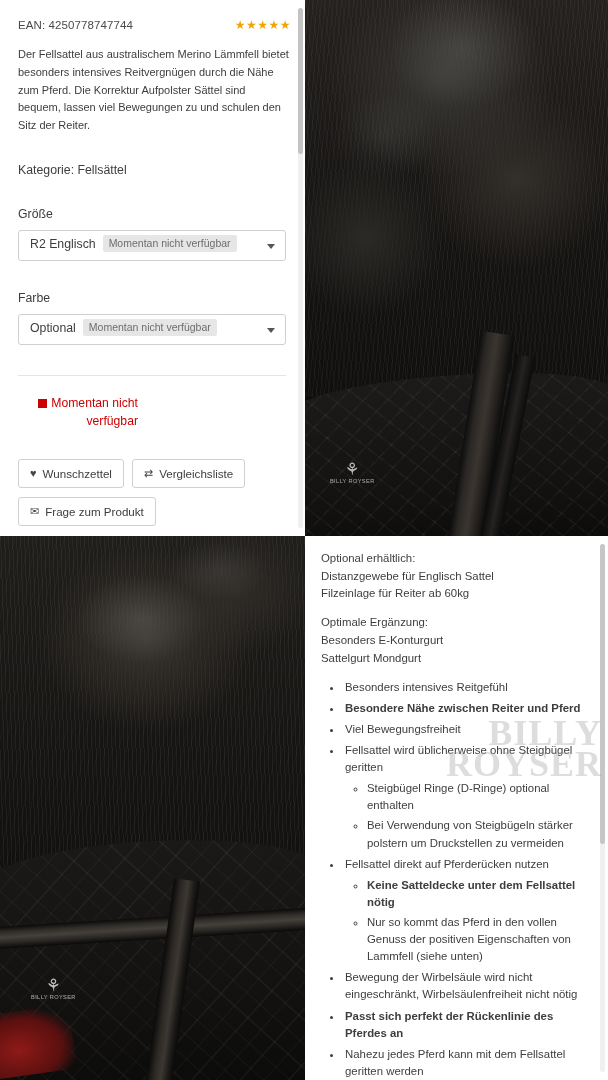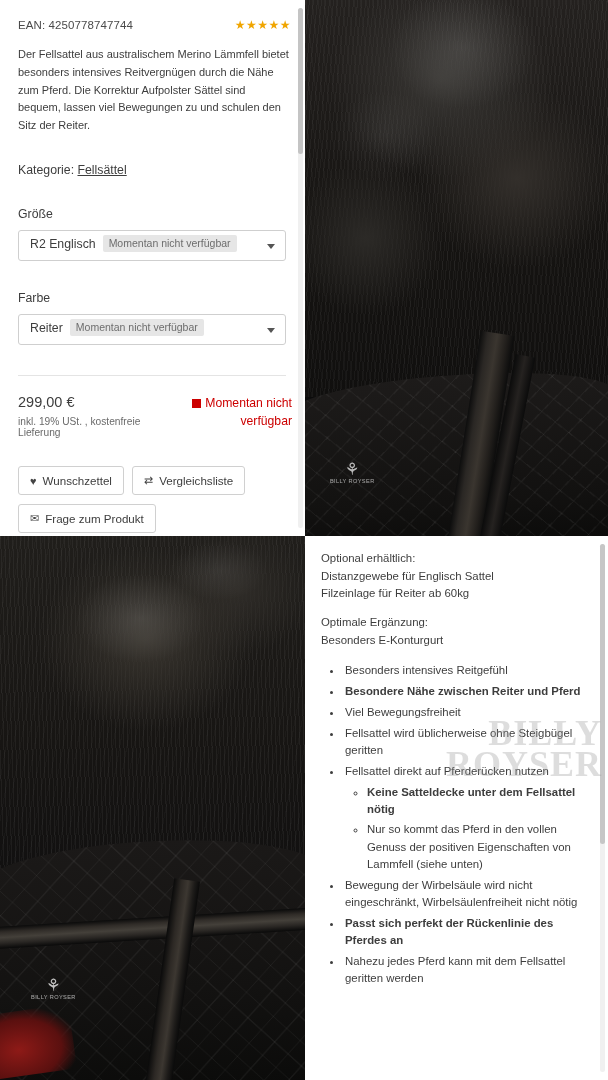--- a/index.html
+++ b/index.html
@@ -44,21 +44,21 @@
     font-size: 11px;
     line-height: 1.62;
     color: #3d3d3d;
   }
   .kategorie {
     margin-top: 28px;
     font-size: 12.3px;
     color: #3d3d3d;
   }
   .kategorie .k-label { color: #3d3d3d; }
-  .kategorie .k-value { color: #3d3d3d; text-decoration: underline; }
+  .kategorie .k-value { color: #3d3d3d; }
 
   .field-label {
     margin-top: 30px;
     font-size: 12.3px;
     color: #3d3d3d;
   }
   .select-box {
     margin-top: 9px;
     width: 268px;
     height: 31px;
@@ -390,32 +390,28 @@
 
     <div class="field-label">Größe</div>
     <div class="select-box">
       <span class="select-value">R2 Englisch</span>
       <span class="badge-unavail">Momentan nicht verfügbar</span>
       <span class="chev"></span>
     </div>
 
     <div class="field-label">Farbe</div>
     <div class="select-box">
-      <span class="select-value">Reiter</span>
+      <span class="select-value">Optional</span>
       <span class="badge-unavail">Momentan nicht verfügbar</span>
       <span class="chev"></span>
     </div>
 
     <div class="divider"></div>
 
     <div class="price-row">
-      <div>
-        <div class="price">299,00 €</div>
-        <div class="price-sub">inkl. 19% USt. , kostenfreie Lieferung</div>
-      </div>
       <div class="unavail">
         <span class="sq"></span><span>Momentan nicht verfügbar</span>
       </div>
     </div>
 
     <div class="btn-row">
       <div class="btn">
         <span class="ico">♥</span>
         <span>Wunschzettel</span>
       </div>
@@ -464,28 +460,32 @@
 
     <div class="info-block">
       <div class="info-head">Optional erhältlich:</div>
       <div class="info-line">Distanzgewebe für Englisch Sattel</div>
       <div class="info-line">Filzeinlage für Reiter ab 60kg</div>
     </div>
 
     <div class="info-block">
       <div class="info-head">Optimale Ergänzung:</div>
       <div class="info-line">Besonders E-Konturgurt</div>
+      <div class="info-line">Sattelgurt Mondgurt</div>
     </div>
 
 
     <ul class="lvl1" id="features-list">
         <li><span>Besonders intensives Reitgefühl</span></li>
         <li class="bold"><span>Besondere Nähe zwischen Reiter und Pferd</span></li>
         <li><span>Viel Bewegungsfreiheit</span></li>
-        <li><span>Fellsattel wird üblicherweise ohne Steigbügel geritten</span></li>
+        <li><span>Fellsattel wird üblicherweise ohne Steigbügel geritten</span><ul class="lvl2">
+            <li>Steigbügel Ringe (D-Ringe) optional enthalten</li>
+            <li>Bei Verwendung von Steigbügeln stärker polstern um Druckstellen zu vermeiden</li>
+          </ul></li>
         <li><span>Fellsattel direkt auf Pferderücken nutzen</span><ul class="lvl2">
             <li class="bold">Keine Satteldecke unter dem Fellsattel nötig</li>
             <li>Nur so kommt das Pferd in den vollen Genuss der positiven Eigenschaften von Lammfell (siehe unten)</li>
           </ul></li>
         <li><span>Bewegung der Wirbelsäule wird nicht eingeschränkt, Wirbelsäulenfreiheit nicht nötig</span></li>
         <li class="bold"><span>Passt sich perfekt der Rückenlinie des Pferdes an</span></li>
         <li><span>Nahezu jedes Pferd kann mit dem Fellsattel geritten werden</span></li>
       </ul>
 
     <div class="info-scroll-track">

